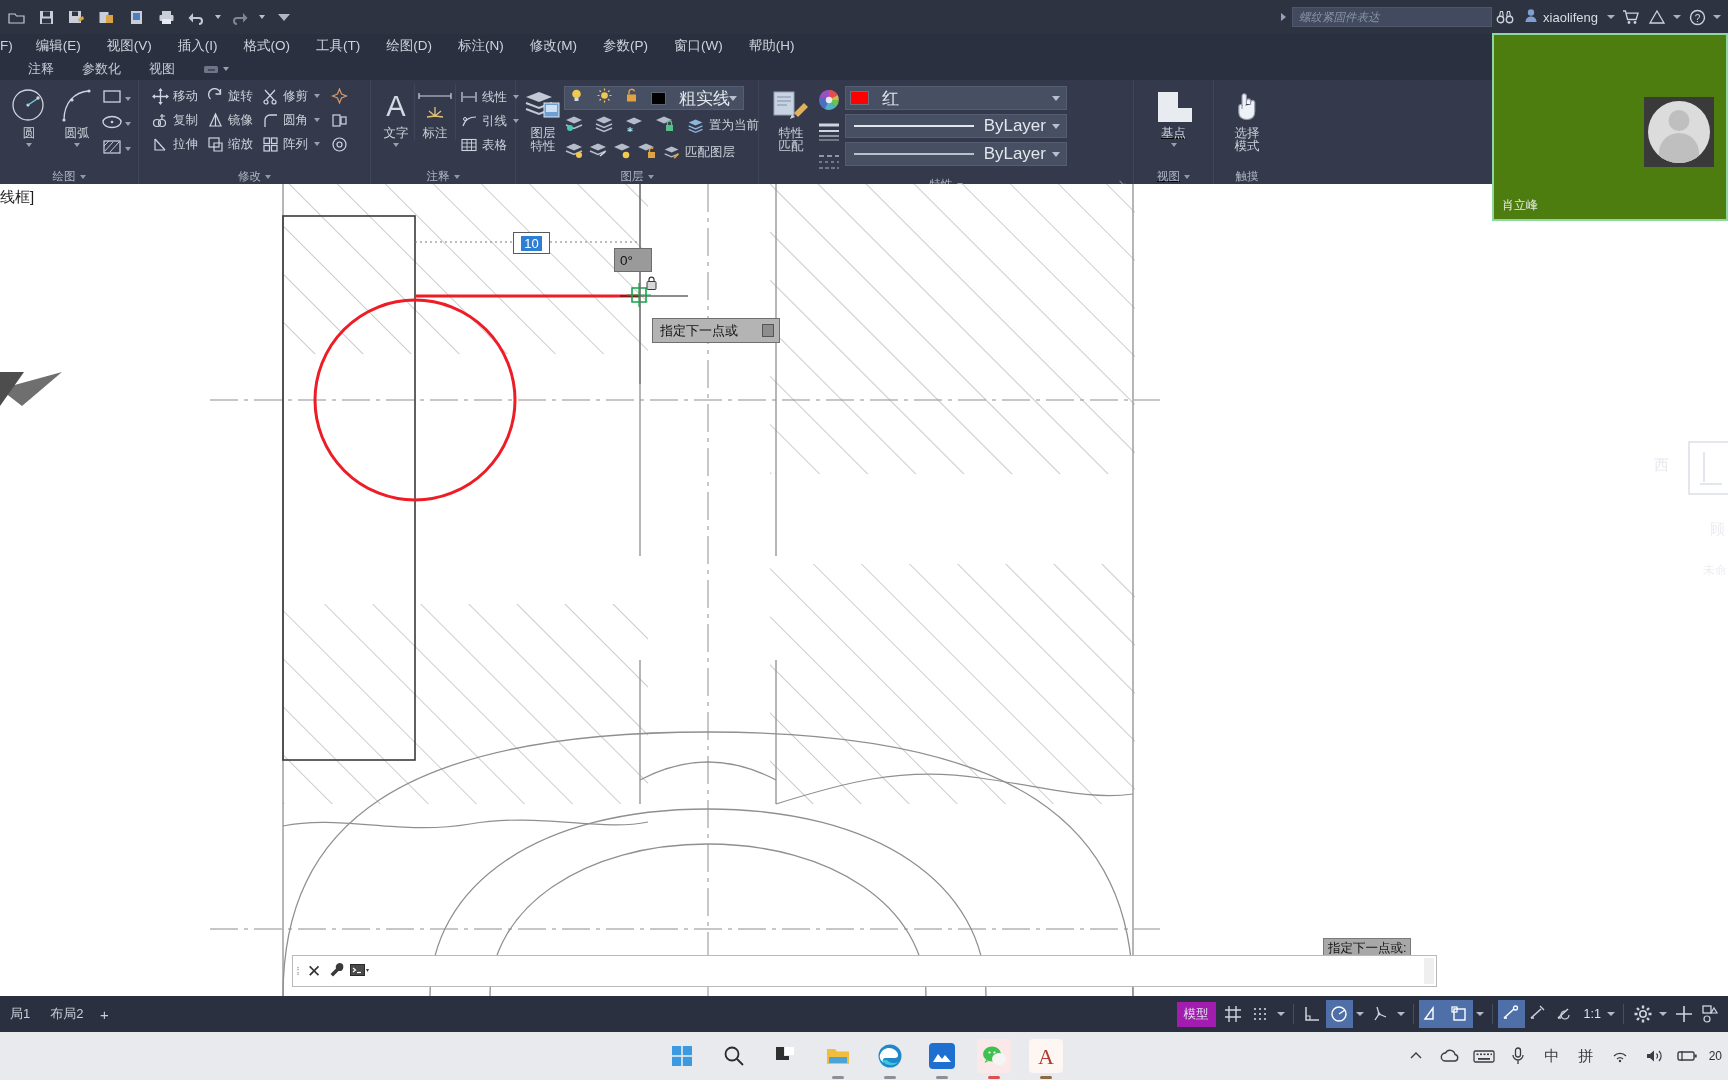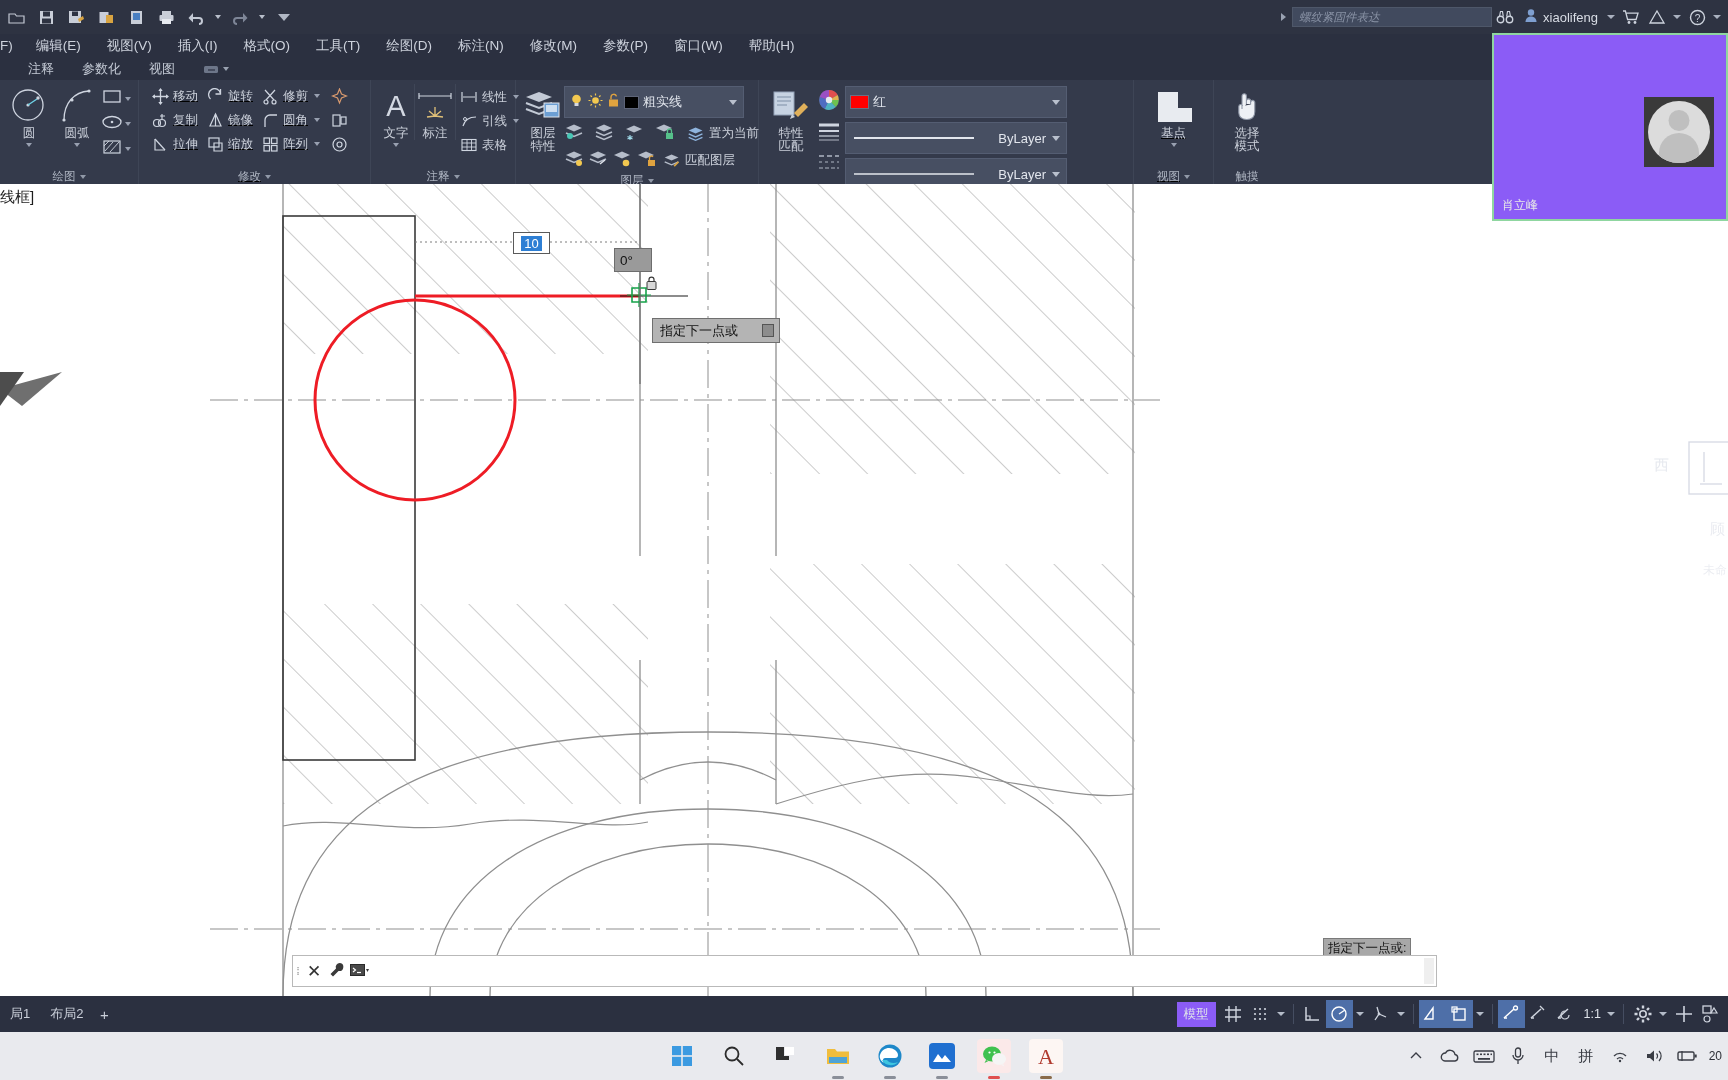--- a/index.html
+++ b/index.html
@@ -81,22 +81,22 @@
   .bigbtn .sub { border-left:3.5px solid transparent; border-right:3.5px solid transparent; border-top:4px solid #98a0b0; margin-top:3px;}
 
   .smallbtn { display:flex; align-items:center; gap:4px; height:24px; padding:0 4px; font-size:12.5px; color:#ccd1db; white-space:nowrap;}
   .smallbtn .ico { width:18px; height:18px; display:flex; align-items:center; justify-content:center; color:#cfd4de; }
   .mini-caret { border-left:3.5px solid transparent; border-right:3.5px solid transparent; border-top:4px solid #98a0b0; margin-left:2px; }
 
   .col { display:flex; flex-direction:column; }
   .row { display:flex; align-items:center; }
 
   .combo {
-    height: 32px; background: #474f62; border: 1px solid #545d72; display:flex;
-    align-items:center; padding-left:4px; font-size:13px; color:#e2e6ed; gap:4px;
+    height: 24px; background: #474f62; border: 1px solid #545d72; display:flex;
+    align-items:center; padding-left:4px; font-size:17px; color:#e2e6ed; gap:13px;
     position: relative;
   }
   .combo .cbcaret { position:absolute; right:6px; border-left:4px solid transparent; border-right:4px solid transparent; border-top:5px solid #b9c0cd; }
 
   
   .canvas {
     position: absolute; left: 0; top: 184px; width: 1728px; height: 812px;
     background: #ffffff; overflow: hidden;
   }
   .cmdline {
@@ -115,21 +115,21 @@
   .cmd-scroll { position:absolute; right:2px; top:2px; bottom:2px; width:10px; background:#efefef; }
 
   
   .statusbar {
     position: absolute; left: 0; top: 996px; width: 1728px; height: 36px;
     background: #2b3040; display:flex; align-items:center;
   }
   .lay-tab { font-size: 13px; color:#c9ced8; padding: 0 10px; }
   .lay-plus { width: 22px; height: 22px; display:flex; align-items:center; justify-content:center; color:#c9ced8; font-size:15px;}
   .sb-right { position:absolute; right: 0; top:0; height:36px; display:flex; align-items:center; gap:0; padding-right: 4px;}
-  .sb-model { font-size: 12.5px; color:#dfe3ea; background:#8b5cf6; padding: 4px 7px; margin-right: 4px;}
+  .sb-model { font-size: 12.5px; color:#dfe3ea; background:#a21caf; padding: 4px 7px; margin-right: 4px;}
   .sb-btn { width: 27px; height: 28px; display:flex; align-items:center; justify-content:center; color:#cfd4de; }
   .sb-btn.active { background:#4e6fa8; color:#ffffff; }
   .sb-caret { width: 14px; height:28px; display:flex;align-items:center;justify-content:center;}
   .sb-caret::after { content:""; border-left:4px solid transparent;border-right:4px solid transparent;border-top:4.5px solid #b4bbc8;}
   .sb-sep { width:1px; height:20px; background:#454d61; margin:0 5px;}
   .sb-scale { font-size: 12.5px; color:#dfe3ea; padding: 0 3px 0 5px;}
 
   
   .taskbar {
     position: absolute; left:0; top: 1032px; width: 1728px; height: 48px;
@@ -138,21 +138,21 @@
   .tb-apps { display:flex; align-items:center; gap: 18px; }
   .tb-app { width: 34px; height: 34px; position:relative; display:flex; align-items:center; justify-content:center; border-radius:4px;}
   .tb-dot { position:absolute; bottom:-6px; left:50%; transform:translateX(-50%); width:12px; height:3px; border-radius:2px; background:#8a8f99;}
   .tray { position:absolute; right: 6px; top:0; height:48px; display:flex; align-items:center; gap:0;}
   .tray-i { width: 34px; height:48px; display:flex; align-items:center; justify-content:center; color:#3a3d45; font-size:15px;}
   .tray-clock { font-size: 12px; color:#2c2f36; line-height:13px; text-align:left; padding-left:4px;}
 
   
   .webcam {
     position: absolute; left: 1492px; top: 33px; width: 236px; height: 188px;
-    background: #8b5cf6; border: 2px solid #8fd6a0; overflow:hidden;
+    background: #4d7c0f; border: 2px solid #8fd6a0; overflow:hidden;
   }
   .webcam .avatar {
     position:absolute; left: 150px; top: 62px; width: 70px; height: 70px;
     background: #3a3a3a; display:flex; align-items:center; justify-content:center;
   }
   .webcam .avatar .circ { width: 62px; height:62px; border-radius:50%; background:#dcdcdc; position:relative; overflow:hidden;}
   .webcam .avatar .head { position:absolute; left:50%; top:9px; transform:translateX(-50%); width:21px; height:21px; border-radius:50%; background:#bfbfbf;}
   .webcam .avatar .body { position:absolute; left:50%; top:32px; transform:translateX(-50%); width:40px; height:32px; border-radius:20px 20px 0 0; background:#bfbfbf;}
   .webcam .wname { position:absolute; left:8px; bottom:5px; font-size:12px; color:#e8e8e8; }
 
@@ -371,21 +371,21 @@
                 </svg></span>
             <span class="mini-caret"></span>
           </div>
         </div>
       </div>
       <div class="panel-label">
         <span>绘图</span><span class="pcaret"></span>
       </div>
     </div>
 
-    <div class="panel" style="width:232px;text-decoration:underline;">
+    <div class="panel" style="width:232px;">
       <div class="panel-body" style="padding-left:8px;">
         <div class="col">
           <div class="smallbtn">
             <span class="ico">
                 <svg width="17" height="17" viewBox="0 0 17 17">
                   <path d="M8.5 1v15M1 8.5h15" stroke="#cfd5e0" stroke-width="1.3"></path>
                   <path d="M8.5 0l2.2 3h-4.4zM8.5 17l2.2-3h-4.4zM0 8.5l3-2.2v4.4zM17 8.5l-3-2.2v4.4z" fill="#cfd5e0"></path>
                 </svg>
               </span>
             <span>移动</span>

